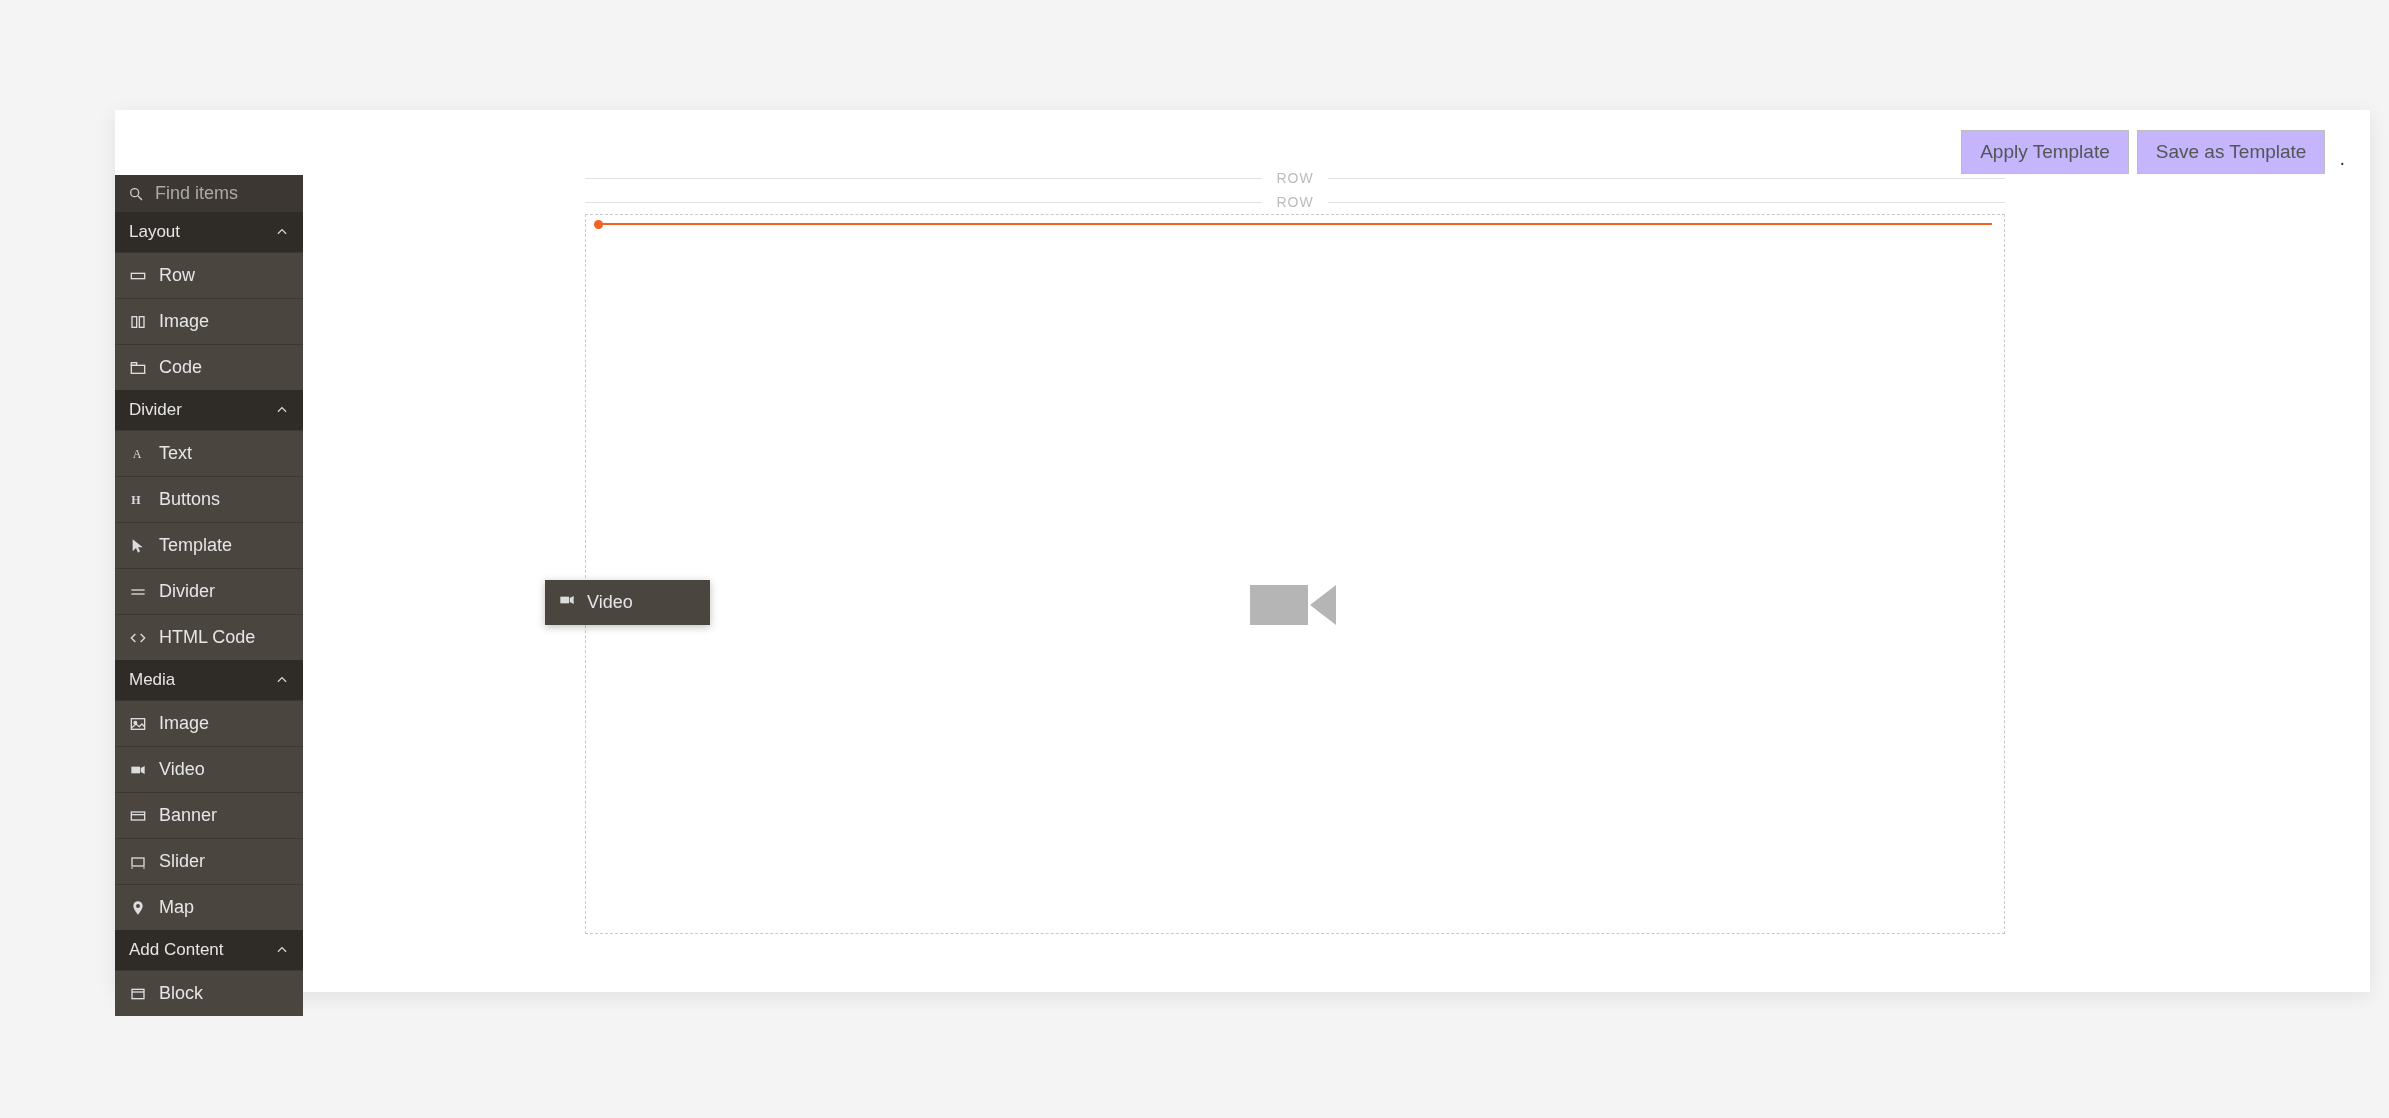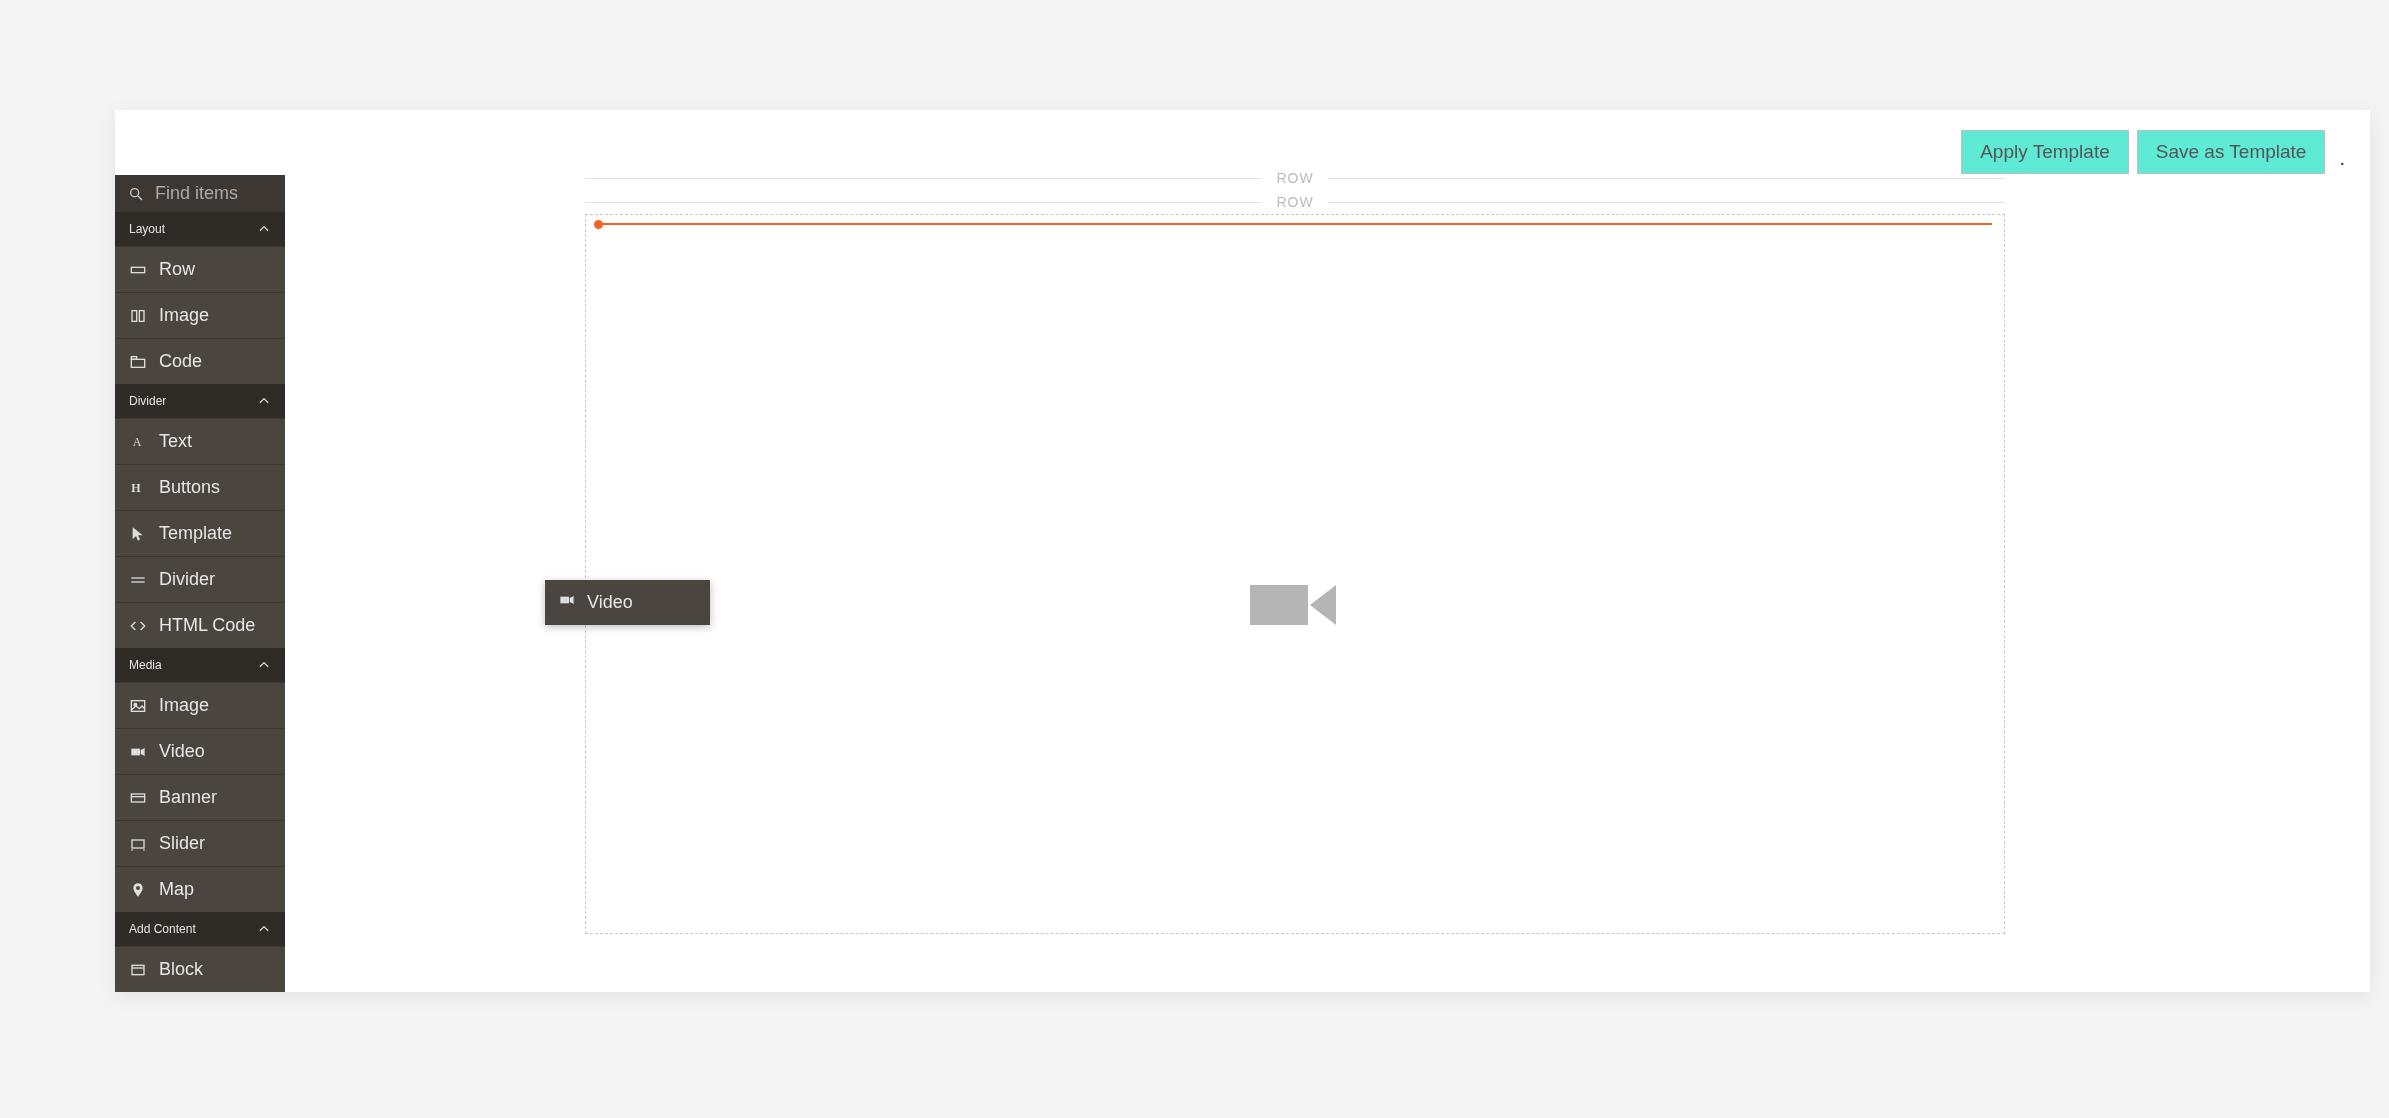--- a/index.html
+++ b/index.html
@@ -28,41 +28,41 @@
   
   .toolbar {
     position: absolute;
     top: 20px;
     right: 25px;
     display: flex;
     gap: 8px;
     align-items: center;
   }
   .btn {
-    background: #5eead4;
+    background: #c4b5fd;
     border: 1px solid #bdbdbd;
     color: #555;
     font-size: 19px;
     padding: 10px 18px;
     cursor: pointer;
   }
   .toolbar .dot {
     color: #333;
     font-size: 20px;
     margin-left: 6px;
     position: relative;
     top: 6px;
   }
 
   
   .sidebar {
     position: absolute;
     top: 175px;
     left: 115px;
-    width: 170px;
+    width: 188px;
     background: #3c3732;
     color: #e6e6e6;
     font-size: 18px;
     z-index: 20;
   }
   .sidebar .search {
     display: flex;
     align-items: center;
     gap: 10px;
     padding: 8px 12px;
@@ -76,21 +76,21 @@
     font-size: 18px;
     width: 100%;
   }
   .sidebar .search input::placeholder { color: #aaa; }
   .sidebar .group-header {
     display: flex;
     align-items: center;
     justify-content: space-between;
     padding: 10px 14px;
     background: #2f2b27;
-    font-size: 12px;
+    font-size: 17px;
     cursor: pointer;
   }
   .sidebar .item {
     display: flex;
     align-items: center;
     gap: 12px;
     padding: 12px 14px;
     background: #4b4540;
     border-top: 1px solid #3c3732;
     cursor: grab;

